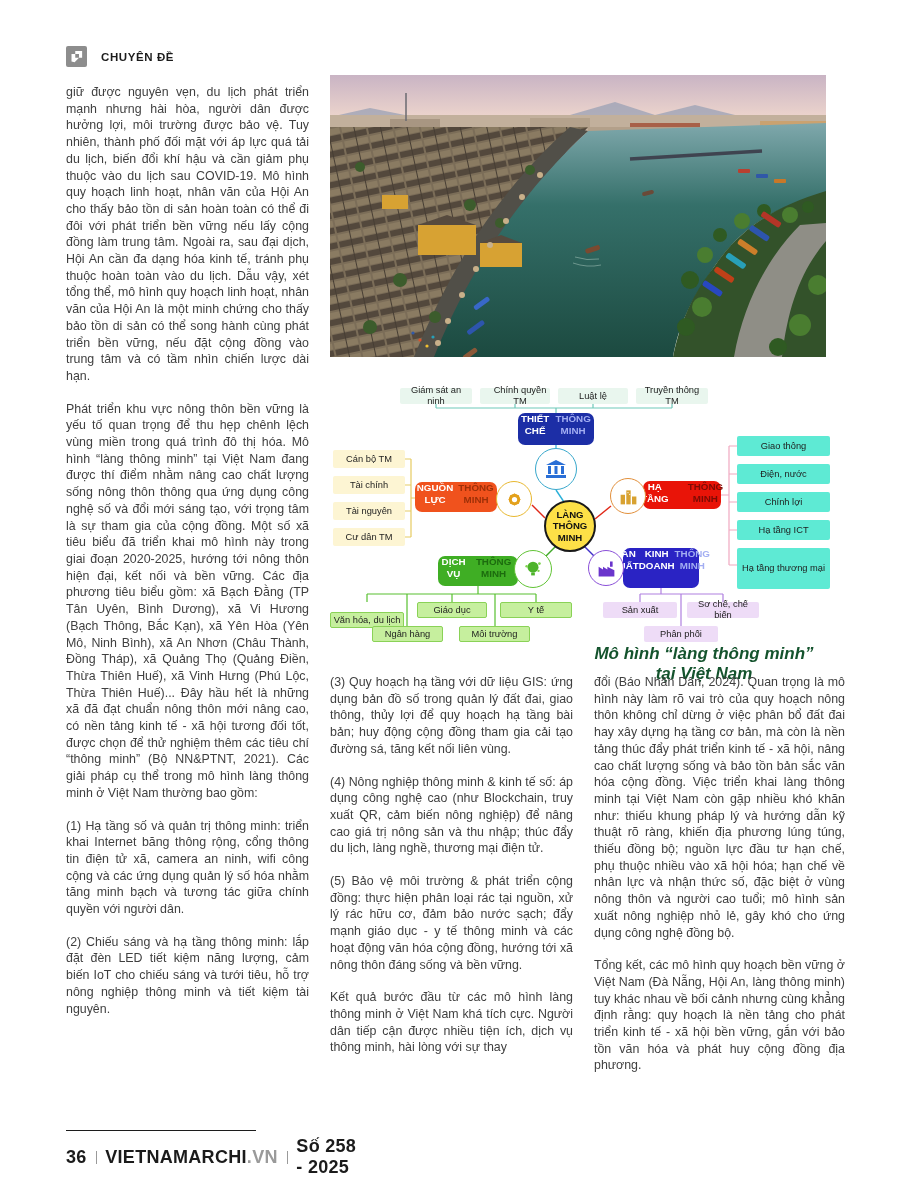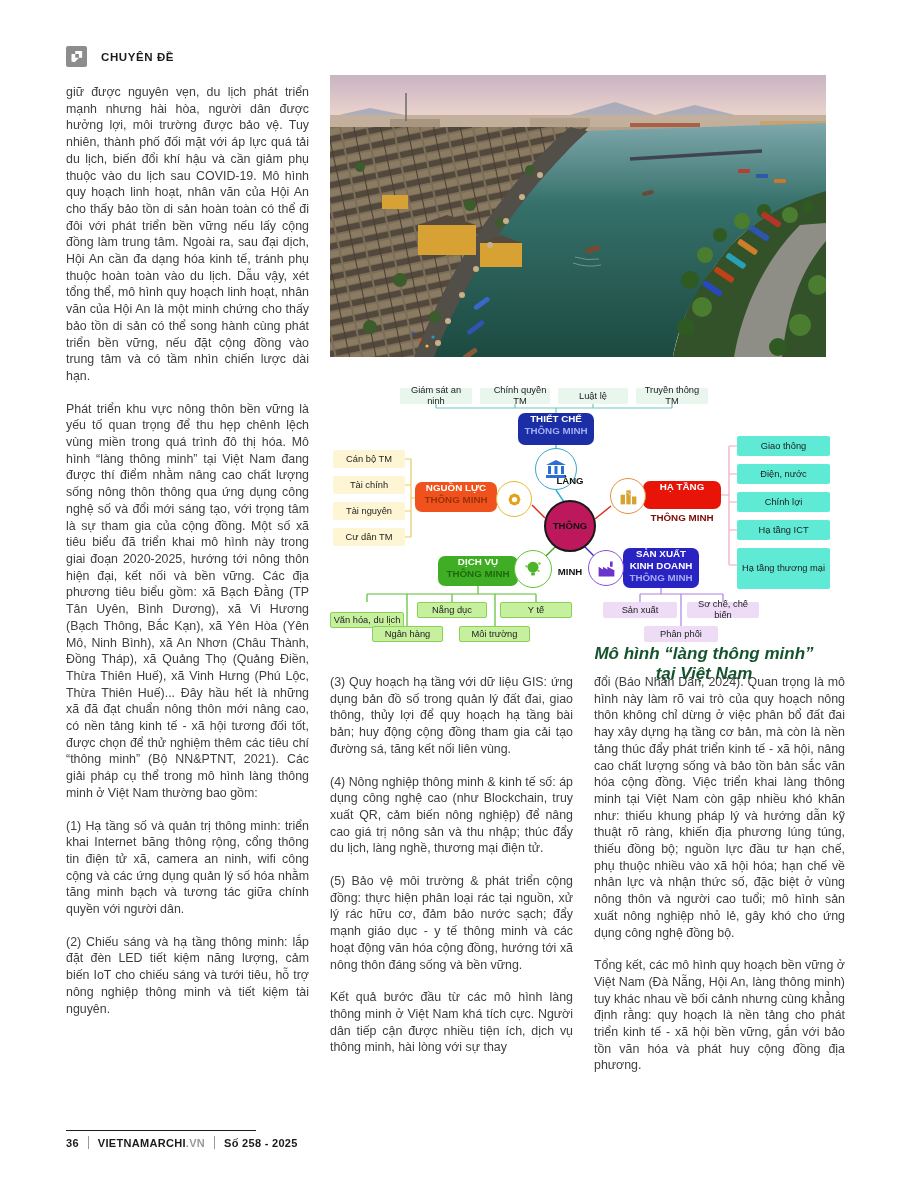--- a/index.html
+++ b/index.html
@@ -22,35 +22,35 @@
   .diagram{position:absolute;left:330px;top:386px;width:500px;height:262px;}
   .dg-svg{position:absolute;left:0;top:0;}
   .leaf{position:absolute;display:flex;align-items:center;justify-content:center;
         font-size:9.3px;color:#1d1d1d;border-radius:2px;text-align:center;line-height:1.18;padding:1px 2px;box-sizing:border-box;}
   .mint{background:#e9f6ee;}
   .yellow{background:#fdf5d3;}
   .pink{background:#5eead4;}
   .lgreen{background:#c6ef9e;border:1px solid #8ad257;}
   .purple{background:#eedcf7;}
   .node-box{position:absolute;border-radius:7px;color:#fff;font-weight:bold;text-align:center;
-            display:flex;flex-direction:column;font-size:9.8px;line-height:1.22;box-sizing:border-box;}
+            display:flex;flex-direction:row;justify-content:center;font-size:9.8px;line-height:1.22;box-sizing:border-box;}
   .sub-peri{color:#a3aef2;}
   .sub-orange{color:#9e3008;}
   .sub-red{color:#7d0b04;}
   .sub-green{color:#1c6b0e;}
   .icon-circle{position:absolute;background:#fff;border-radius:50%;display:flex;align-items:center;justify-content:center;box-sizing:border-box;}
   .center-node{position:absolute;left:214px;top:114px;width:52px;height:52px;border-radius:50%;
-               background:#be185d;border:2px solid #191919;display:flex;flex-direction:column;align-items:center;justify-content:center;
-               font-weight:bold;font-size:9.6px;line-height:1.15;color:#111;box-sizing:border-box;gap:34px;}
+               background:#fde047;border:2px solid #191919;display:flex;flex-direction:column;align-items:center;justify-content:center;
+               font-weight:bold;font-size:9.6px;line-height:1.15;color:#111;box-sizing:border-box;}
   .diagram-caption{position:absolute;left:584px;top:644px;width:240px;text-align:center;
                    font-weight:bold;font-style:italic;font-size:17px;color:#14532d;}
   
   .footer{position:absolute;left:66px;top:1130px;width:300px;}
   .footer-rule{width:190px;border-top:1.6px solid #1c1c1c;margin-bottom:5px;}
-  .footer-row{display:flex;align-items:center;font-size:11px;font-weight:bold;color:#1b1b1b;letter-spacing:.3px;}
+  .footer-row{display:flex;align-items:center;font-size:18px;font-weight:bold;color:#1b1b1b;letter-spacing:.3px;}
   .footer-sep{width:1px;height:13px;background:#9a9a9a;margin:0 9px;}
   .gray{color:#9a9a9a;}
 </style>
 </head>
 <body>
 
 <div class="page">
 
   <div class="section-header">
     <span class="section-icon">
@@ -265,21 +265,21 @@
     <div class="icon-circle" style="left:184px;top:164px;width:38px;height:38px;border:1.4px solid #62c436;">
       <svg width="22" height="22" viewBox="0 0 24 24">
         <circle cx="12" cy="10" r="6" fill="#4db32a"></circle>
           <rect x="10" y="16" width="4" height="3" fill="#4db32a"></rect>
         <circle cx="19" cy="6" r="1.5" fill="#7ed44e"></circle>
           <circle cx="5" cy="9" r="1.3" fill="#7ed44e"></circle>
           <circle cx="18" cy="14" r="1.3" fill="#7ed44e"></circle>
       </svg>
     </div>
     <div class="leaf lgreen" style="left:0px;top:216px;width:74px;height:16px;margin-top:10px;">Văn hóa, du lịch</div>
-    <div class="leaf lgreen" style="left:87px;top:216px;width:70px;height:16px;">Nẵng dục</div>
+    <div class="leaf lgreen" style="left:87px;top:216px;width:70px;height:16px;">Giáo dục</div>
     <div class="leaf lgreen" style="left:170px;top:216px;width:72px;height:16px;">Y tế</div>
     <div class="leaf lgreen" style="left:42px;top:240px;width:71px;height:16px;">Ngân hàng</div>
     <div class="leaf lgreen" style="left:129px;top:240px;width:71px;height:16px;">Môi trường</div>
 
     <div class="node-box" style="left:293px;top:162px;width:76px;height:40px;background:#2a23c4;">
       <span>SẢN XUẤT</span>
       <span>KINH DOANH</span>
       <span class="sub-peri">THÔNG MINH</span>
     </div>
     <div class="icon-circle" style="left:258px;top:164px;width:36px;height:36px;border:1.4px solid #8a4fd8;">

